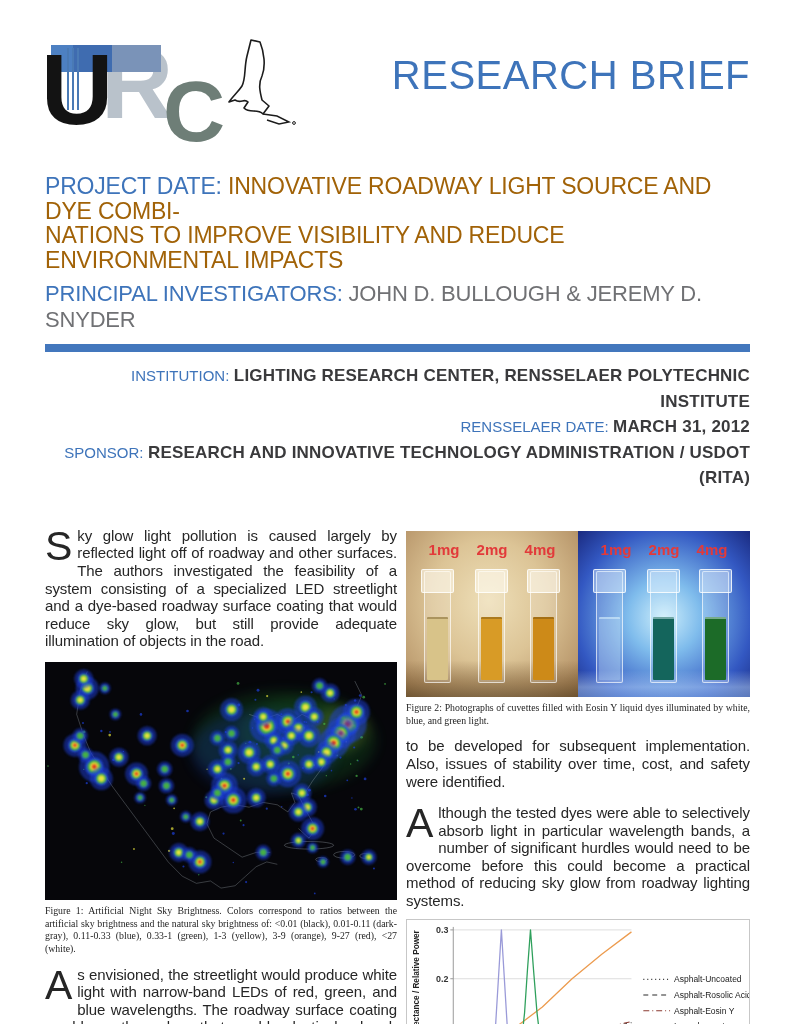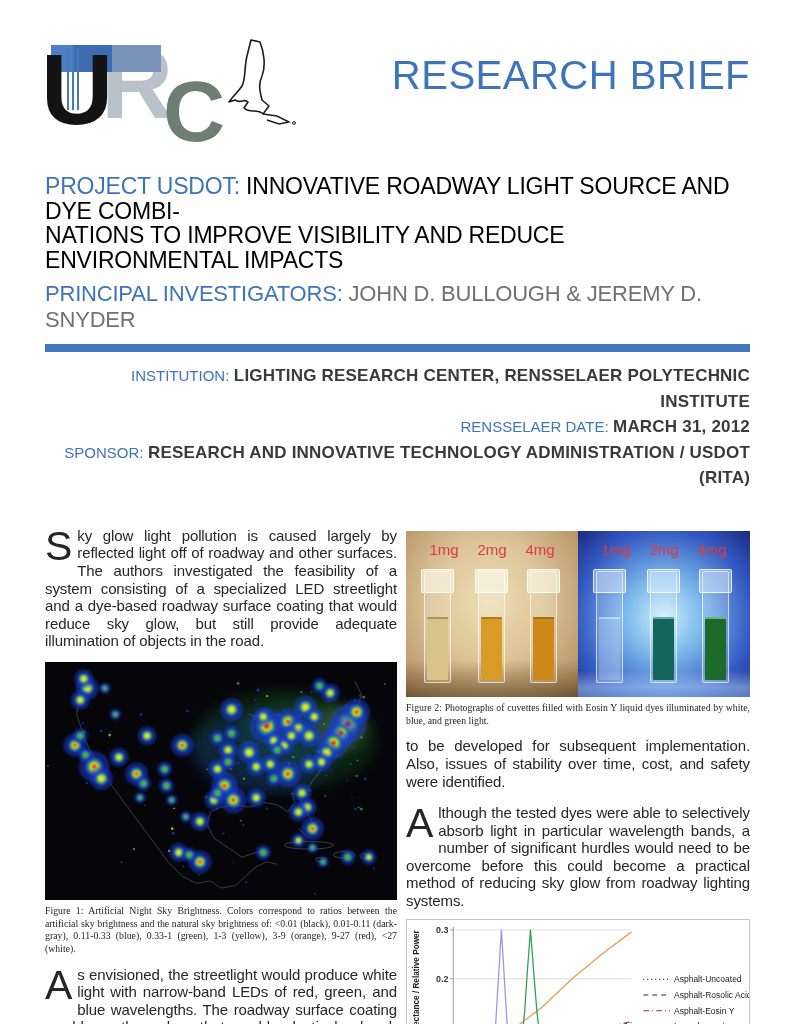--- a/index.html
+++ b/index.html
@@ -20,21 +20,21 @@
                 background:repeating-linear-gradient(90deg,#4a7ab5 0 2px,transparent 2px 5px); }
   .lg-c { position:absolute; left:118px; top:22px; z-index:2; font-weight:800; font-size:86px; color:#6e7e77; }
   .lg-ny { position:absolute; left:172px; top:-4px; z-index:0; }
   .header-right { text-align:right; padding-top:14px; flex:1; }
   .org-line { color:#3e74ba; font-size:15.5px; font-weight:500; letter-spacing:.2px; }
   .brief-title { color:#3e74ba; font-size:40px; font-weight:400; letter-spacing:.5px; line-height:1.05; }
 
   
   .project-title { margin-top:16px; font-size:23px; font-weight:500; line-height:1.07; letter-spacing:-.2px; }
   .project-title .blue { color:#3e74ba; }
-  .project-title .gray { color:#000000; }
+  .project-title .gray { color:#a16207; }
   .pi-line { margin-top:9px; font-size:22px; font-weight:500; letter-spacing:-.2px; }
   .pi-line .blue { color:#3e74ba; }
   .pi-line .gray { color:#707174; }
   .divider { margin-top:11px; height:8px; background:#4377bd; }
 
   
   .meta { margin-top:11px; text-align:right; }
   .meta-line { line-height:1.5; }
   .meta-label { color:#3e74ba; font-size:15px; font-weight:500; }
   .meta-value { color:#3a3a3c; font-size:17px; font-weight:700; letter-spacing:.2px; }
@@ -57,21 +57,21 @@
   .fig2 { margin-top:4px; display:flex; width:344px; height:166px; }
   .photo { position:relative; width:172px; height:166px; overflow:hidden; }
   .photo.warm { background:
       linear-gradient(180deg,rgba(0,0,0,0) 78%,rgba(90,60,25,.38) 92%,rgba(60,40,15,.5) 100%),
       radial-gradient(ellipse at 48% 42%,#eedfb8 0%,#dcc496 45%,#bb9a6e 82%,#9d7c51 100%); }
   .photo.blue { background:
       linear-gradient(180deg,rgba(0,0,0,0) 84%,rgba(200,230,255,.45) 94%,rgba(150,190,235,.5) 100%),
       radial-gradient(ellipse at 50% 52%,#cdeefb 0%,#7fbcec 30%,#3358c2 72%,#1a2a80 100%); }
   .mg-labels { position:absolute; top:10px; left:0; right:0; display:flex; justify-content:space-around;
                padding:0 14px; z-index:5; }
-  .mg-labels span { color:#e23a3a; font-weight:400; font-size:15px; }
+  .mg-labels span { color:#e23a3a; font-weight:700; font-size:15px; }
   .cuvette { position:absolute; top:40px; width:27px; height:112px; border:1px solid rgba(255,255,255,.65);
              background:rgba(255,255,255,.16); border-radius:2px; z-index:3; }
   .photo .cv1 { left:18px; } .photo .cv2 { left:72px; } .photo .cv3 { left:124px; }
   .cap { position:absolute; top:-3px; left:-4px; width:33px; height:24px;
          background:rgba(255,252,240,.55); border:1px solid rgba(255,255,255,.8); border-radius:2px; }
   .photo.blue .cap { background:rgba(225,242,255,.45); }
   .liquid { position:absolute; bottom:2px; left:2px; right:2px; height:57%;
             border-top:2px solid rgba(90,60,15,.35); border-radius:1px; }
   .photo.blue .liquid { border-top:2px solid rgba(230,250,255,.45); }
 
@@ -96,21 +96,21 @@
         <path d="M46,78 L60,80 L72,86 L62,88 L50,84" fill="none" stroke="#1c1c1c" stroke-width="1.4"></path>
         <circle cx="77" cy="87" r="1.4" fill="none" stroke="#1c1c1c" stroke-width="1"></circle>
       </svg>
     </div>
     <div class="header-right">
       <div class="brief-title">RESEARCH BRIEF</div>
     </div>
   </div>
 
   <div class="project-title">
-    <span class="blue">PROJECT USDOT:</span>
+    <span class="blue">PROJECT DATE:</span>
     <span class="gray">INNOVATIVE ROADWAY LIGHT SOURCE AND DYE COMBI-</span><br>
     <span class="gray">NATIONS TO IMPROVE VISIBILITY AND REDUCE ENVIRONMENTAL IMPACTS</span>
   </div>
 
   <div class="pi-line">
     <span class="blue">PRINCIPAL INVESTIGATORS:</span>
     <span class="gray">JOHN D. BULLOUGH &amp; JEREMY D. SNYDER</span>
   </div>
 
   <div class="divider"></div>

